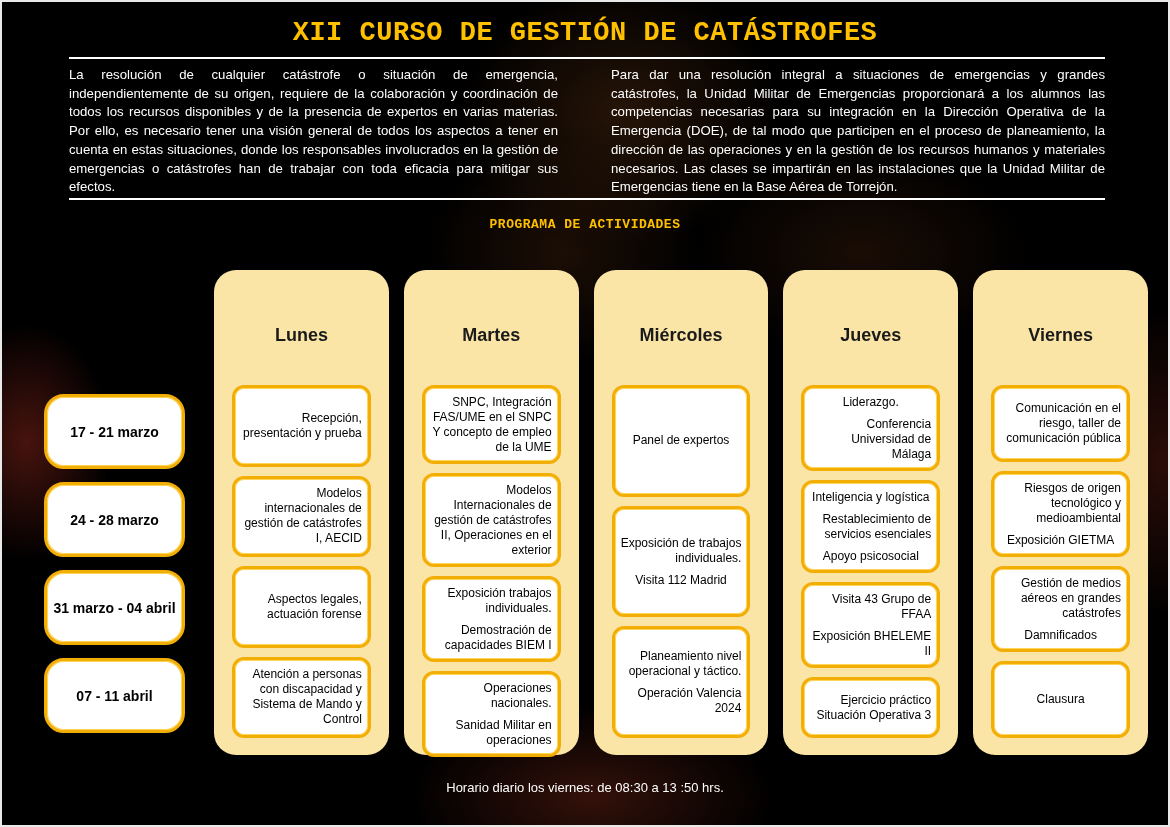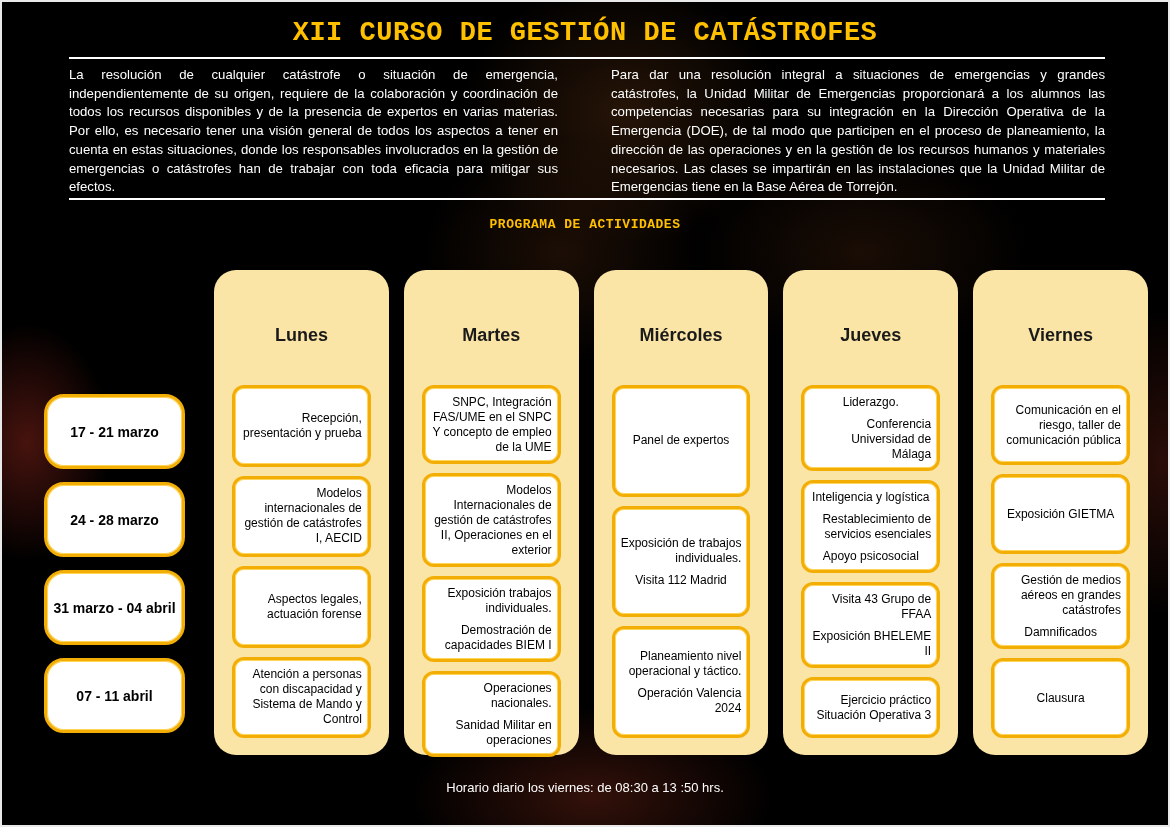--- a/index.html
+++ b/index.html
@@ -191,20 +191,21 @@
           </div>
         </div>
       </div>
       <div class="day-panel">
         <div class="day-header">Viernes</div>
         <div class="cells">
           <div class="cell">
             <p>Comunicación en el riesgo, taller de comunicación pública</p>
           </div>
           <div class="cell">
+            <p>Riesgos de origen tecnológico y medioambiental</p>
             <p>Exposición GIETMA</p>
           </div>
           <div class="cell">
             <p>Gestión de medios aéreos en grandes catástrofes</p>
             <p>Damnificados</p>
           </div>
           <div class="cell">
             <p>Clausura</p>
           </div>
         </div>

